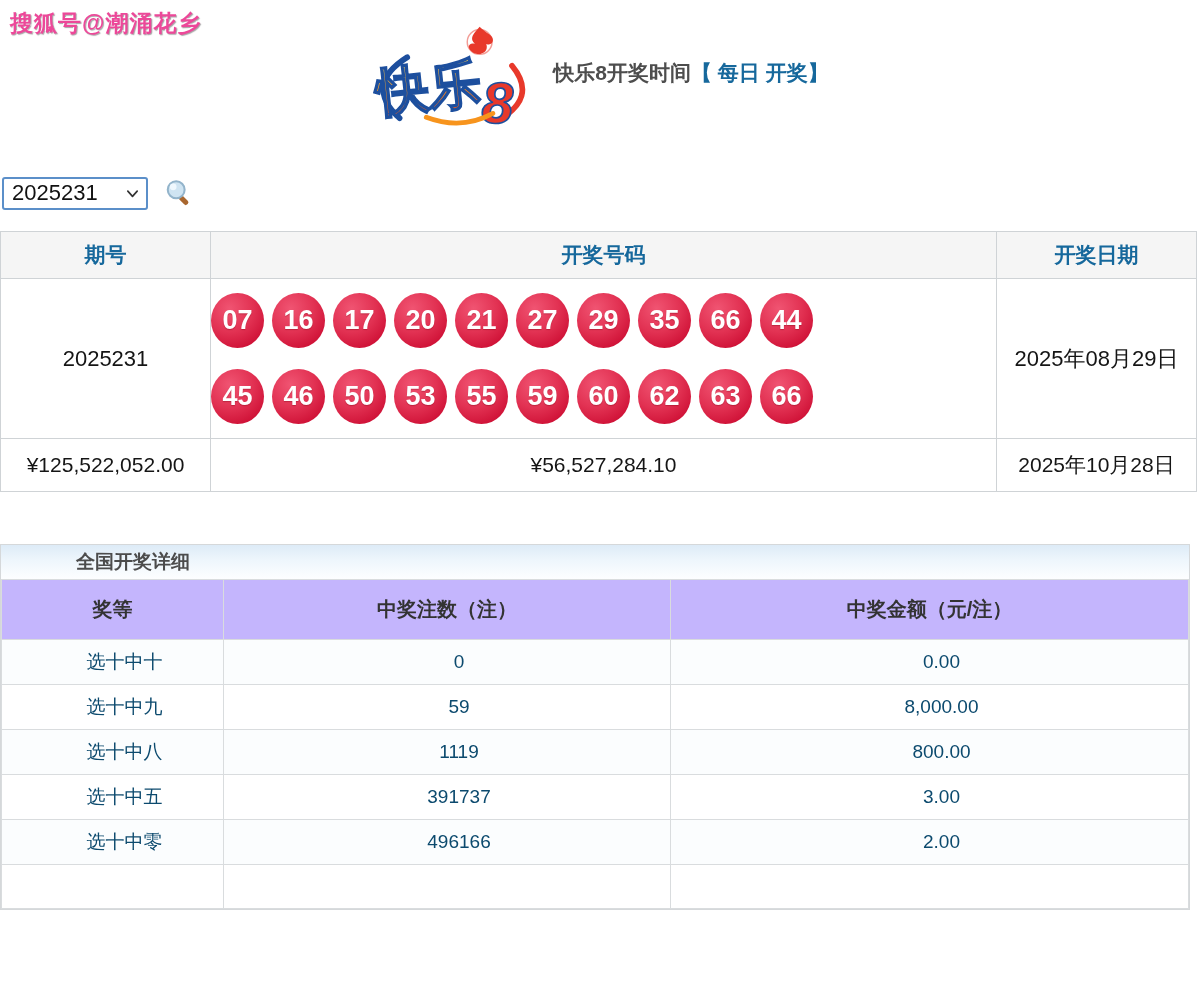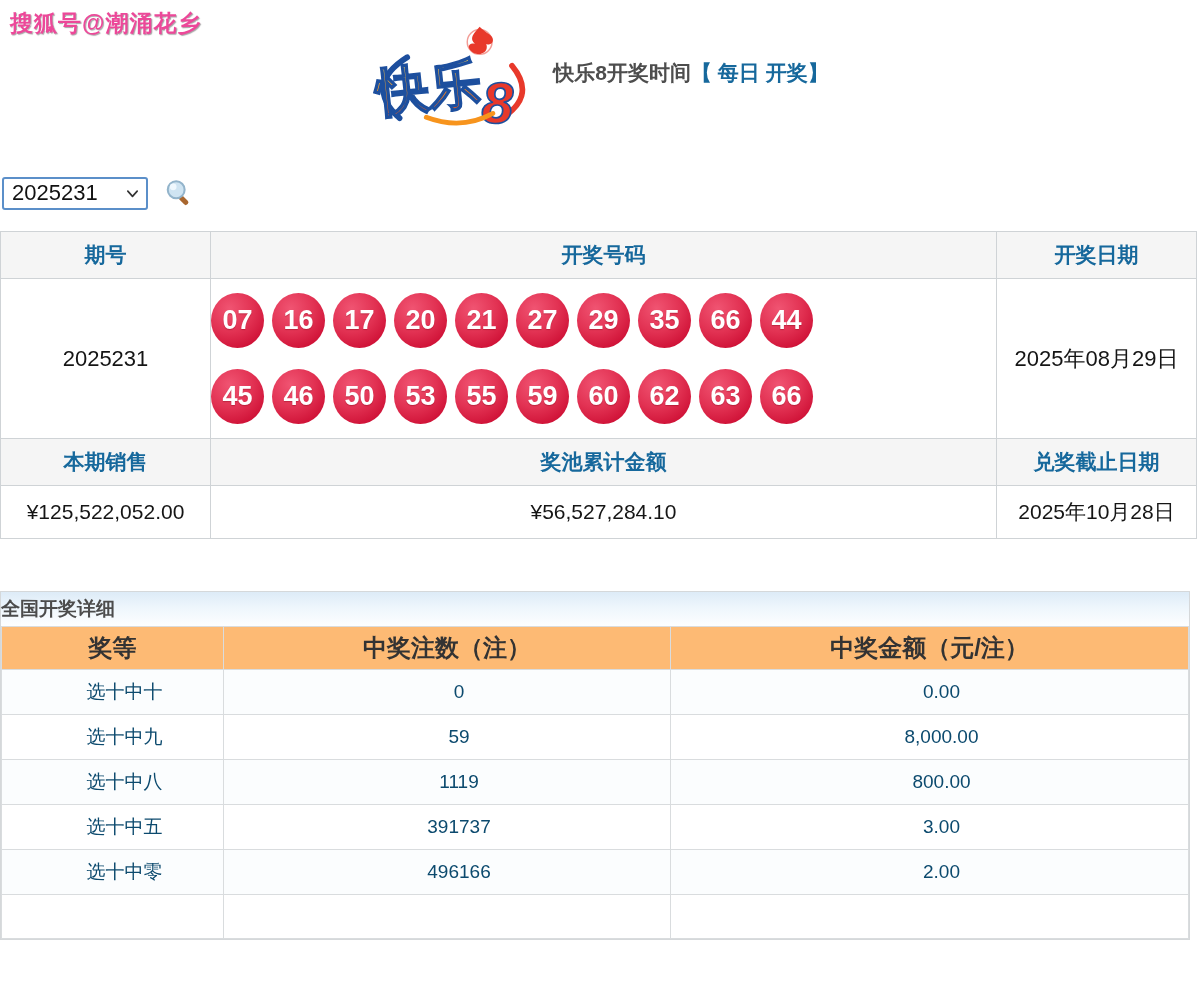--- a/index.html
+++ b/index.html
@@ -39,28 +39,28 @@
   .ballrow { display:flex; justify-content:flex-start; gap:8px; }
   .ballrow + .ballrow { margin-top:21px; }
   .ball { width:53px; height:55px; border-radius:50%; display:flex; align-items:center;
     justify-content:center; color:#fff; font-weight:bold; font-size:27px;
     background:radial-gradient(circle at 35% 28%, #f05472 0%, #e23253 45%, #d01338 78%, #c20f31 100%);
     text-shadow:0 1px 1px rgba(120,0,20,.35); }
   .money-row td { height:53px; font-size:21px; color:#151515; }
 
   
   .prize-wrap { width:1190px; margin-top:52px; border:1px solid #d5d8da; }
-  .prize-title { height:34px; line-height:33px; font-size:19px;
+  .prize-title { height:34px; line-height:33px; padding-left:75px; font-size:19px;
     font-weight:bold; color:#4c4c4c;
     background:linear-gradient(to bottom, #ddebf7 0%, #eef6fc 45%, #fdfeff 100%); }
   table.prize { border-collapse:collapse; width:100%; table-layout:fixed; }
   table.prize td, table.prize th { border:1px solid #d9dcde; text-align:center;
     vertical-align:middle; }
-  table.prize th { height:43px; font-size:24px; font-weight:bold; color:#333;
-    background:#fdba74; }
+  table.prize th { height:60px; font-size:20px; font-weight:bold; color:#333;
+    background:#c4b5fd; }
   th.p-level { width:222px; }
   th.p-count { width:447px; }
   table.prize td { height:45px; font-size:19px; color:#0c4a6e; background:#fff;padding-left:24px; }
   table.prize tr:nth-child(even) td { background:#fbfdfe; }
   td.lvl { font-family:"Liberation Serif","DejaVu Serif",serif; font-size:20px; }
   tr.stub td { height:44px; }
 </style>
 </head>
 <body>
 
@@ -142,25 +142,20 @@
             <span class="ball">55</span>
             <span class="ball">59</span>
             <span class="ball">60</span>
             <span class="ball">62</span>
             <span class="ball">63</span>
             <span class="ball">66</span>
       </div>
     </td>
     <td class="c-date date-val">2025年08月29日</td>
   </tr>
-  <tr>
-    <td class="hd">本期销售</td>
-    <td class="hd">奖池累计金额</td>
-    <td class="hd">兑奖截止日期</td>
-  </tr>
   <tr class="money-row">
     <td>¥125,522,052.00</td>
     <td>¥56,527,284.10</td>
     <td>2025年10月28日</td>
   </tr>
 </tbody>
   </table>
 
 <div class="prize-wrap">
   <div class="prize-title">全国开奖详细</div>

